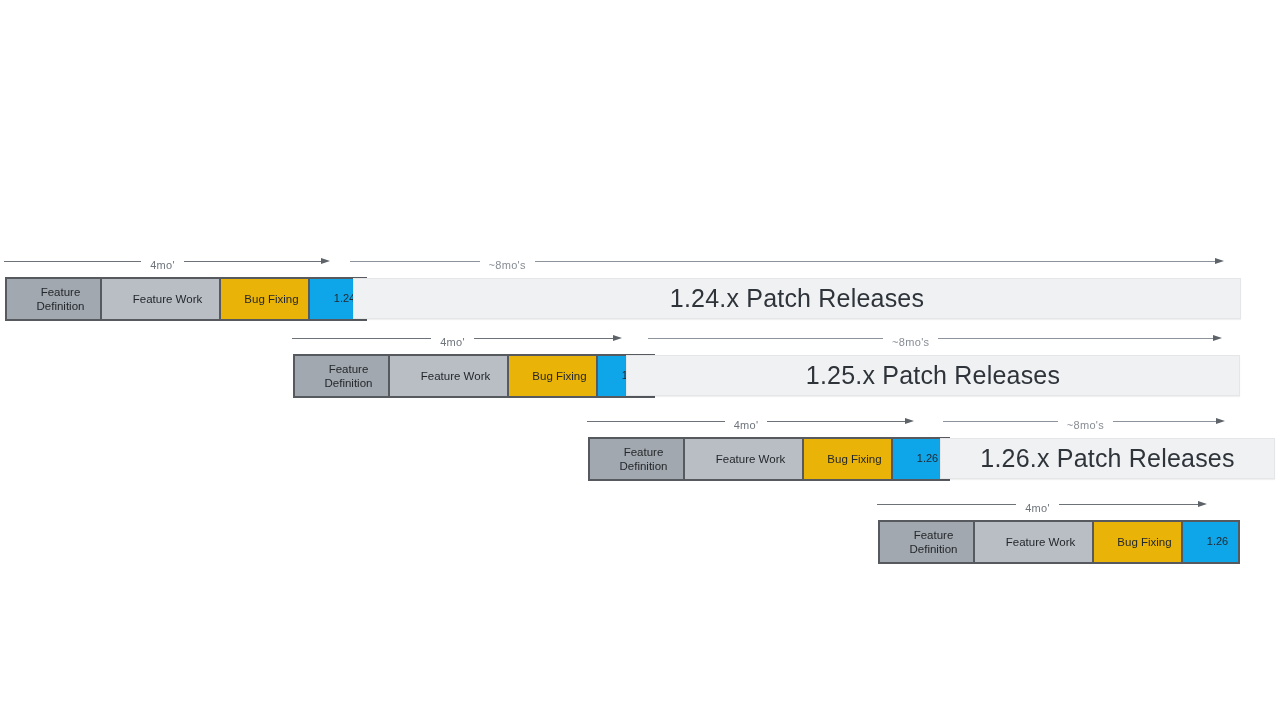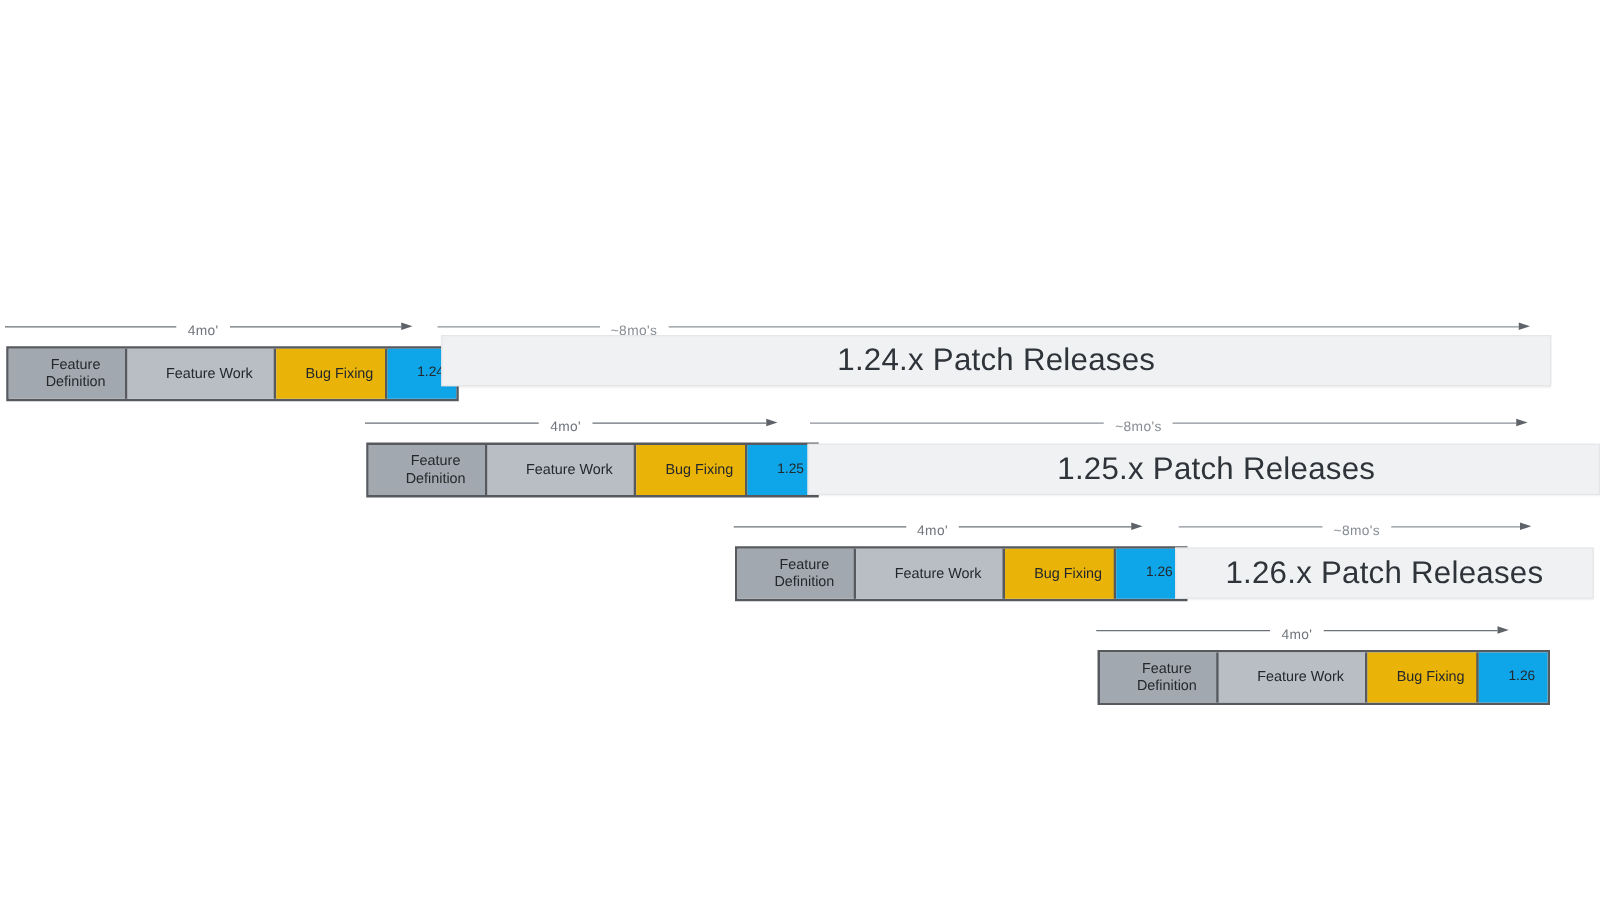--- a/index.html
+++ b/index.html
@@ -68,21 +68,21 @@
       <div class="alabel">~8mo's</div>
       <div class="seg" style="flex-grow:672;"></div>
       <div class="head"></div>
     </div>
     <div class="boxes abs" style="left:5px;top:277px;">
       <div class="cell def">Feature Definition</div>
       <div class="cell work">Feature Work</div>
       <div class="cell bug">Bug Fixing</div>
       <div class="cell ver">1.24</div>
     </div>
-    <div class="patchbar abs" style="left:353px;top:268px;width:886px;">
+    <div class="patchbar abs" style="left:353px;top:278px;width:886px;">
       <div class="ptext">1.24.x Patch Releases</div>
     </div>
   </div>
 
   <div>
     <div class="arrow abs" style="left:292px;top:329px;width:330px;">
       <div class="seg"></div>
       <div class="alabel">4mo'</div>
       <div class="seg"></div>
       <div class="head"></div>
@@ -92,21 +92,21 @@
       <div class="alabel">~8mo's</div>
       <div class="seg" style="flex-grow:257;"></div>
       <div class="head"></div>
     </div>
     <div class="boxes abs" style="left:293px;top:354px;">
       <div class="cell def">Feature Definition</div>
       <div class="cell work">Feature Work</div>
       <div class="cell bug">Bug Fixing</div>
       <div class="cell ver">1.25</div>
     </div>
-    <div class="patchbar abs" style="left:646px;top:355px;width:612px;padding-left:20px;">
+    <div class="patchbar abs" style="left:626px;top:355px;width:612px;">
       <div class="ptext">1.25.x Patch Releases</div>
     </div>
   </div>
 
   <div>
     <div class="arrow abs" style="left:587px;top:412px;width:327px;">
       <div class="seg"></div>
       <div class="alabel">4mo'</div>
       <div class="seg"></div>
       <div class="head"></div>

